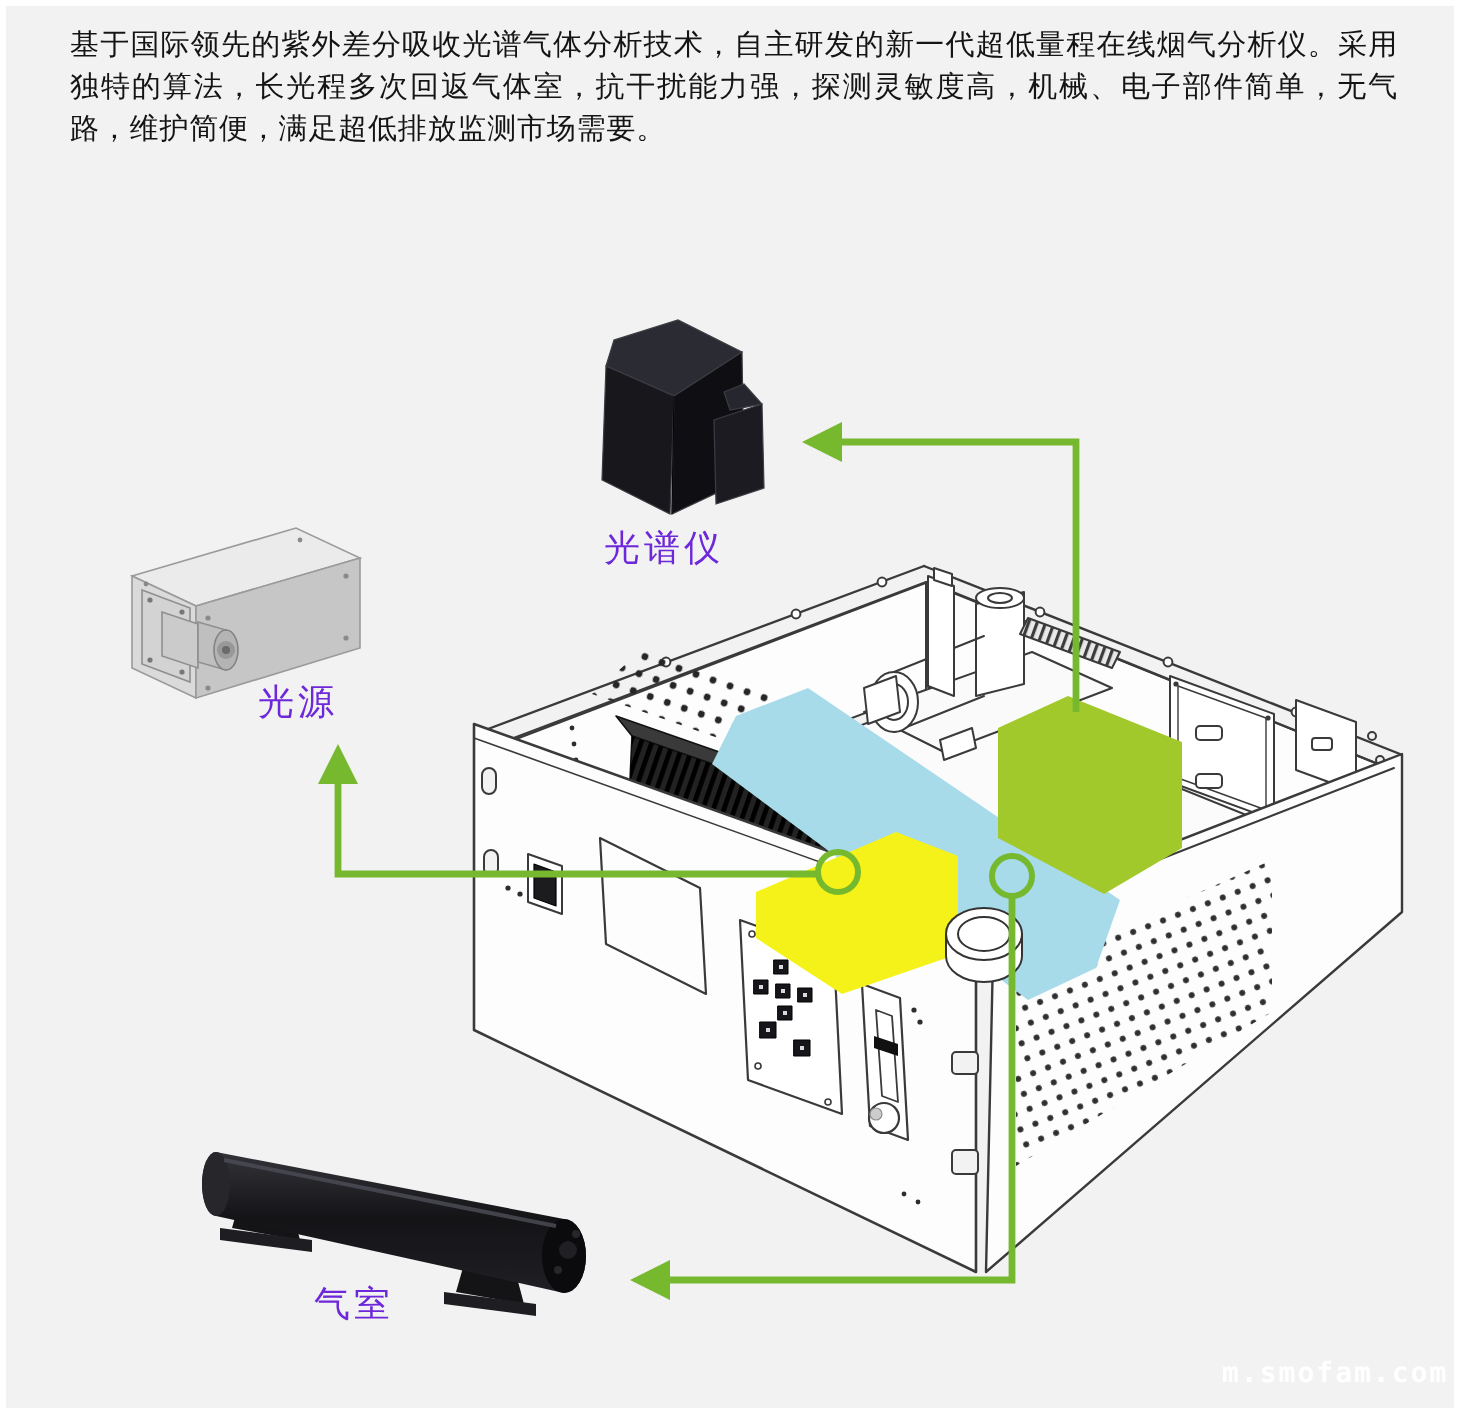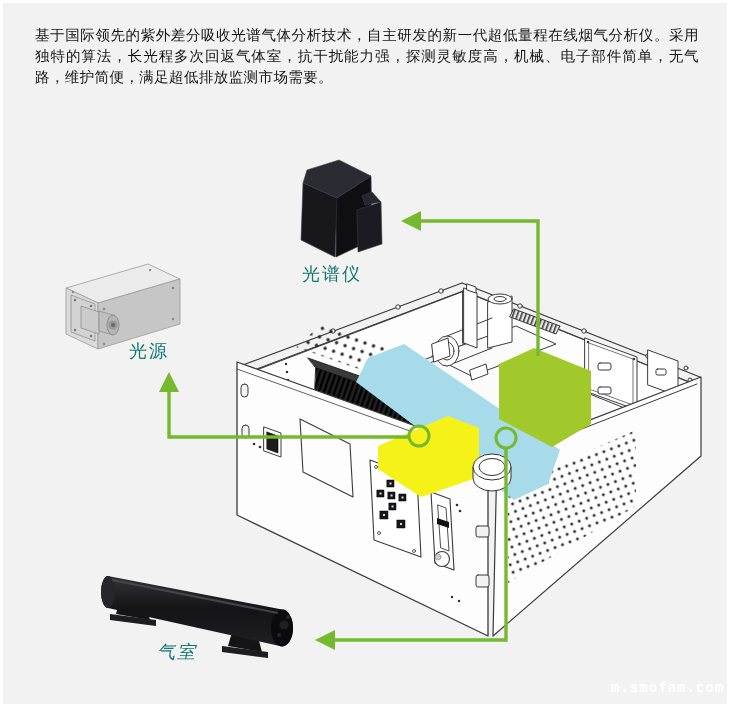--- a/index.html
+++ b/index.html
@@ -5,33 +5,33 @@
   html,body{margin:0;padding:0;}
   body{
     width:732px;height:704px;position:relative;background:#ffffff;
     font-family:"Liberation Sans","DejaVu Sans",sans-serif;overflow:hidden;
   }
   .stage{
     position:absolute;left:3px;top:3px;width:724px;height:701px;
     background:#f1f2f1;
   }
   .intro{
-    position:absolute;left:35px;top:25px;width:664px;
+    position:absolute;left:35px;top:13px;width:664px;
     font-family:"Liberation Serif","DejaVu Serif",serif;
     font-size:14.5px;line-height:21px;color:#141414;
     text-align:justify;letter-spacing:0.4px;
   }
   .diagram-svg{position:absolute;left:0;top:0;width:732px;height:704px;}
   .part-label{
     position:absolute;font-family:"Liberation Serif","DejaVu Serif",serif;
-    font-size:18px;color:#0f766e;letter-spacing:2px;white-space:nowrap;
+    font-size:18px;color:#6d28d9;letter-spacing:2px;white-space:nowrap;
   }
   .label-spectrometer{left:302px;top:262px;}
   .label-light-source{left:129px;top:339px;font-family:Liberation Serif, serif;}
-  .label-gas-cell{left:157px;top:640px;font-style:italic;}
+  .label-gas-cell{left:157px;top:640px;}
   .watermark{
     position:absolute;left:611px;top:679px;
     font-family:"DejaVu Sans Mono","Liberation Mono",monospace;
     font-size:14px;font-weight:bold;color:#ffffff;letter-spacing:1px;
   }
 </style>
 </head>
 <body>
 
 <div class="stage"></div>

